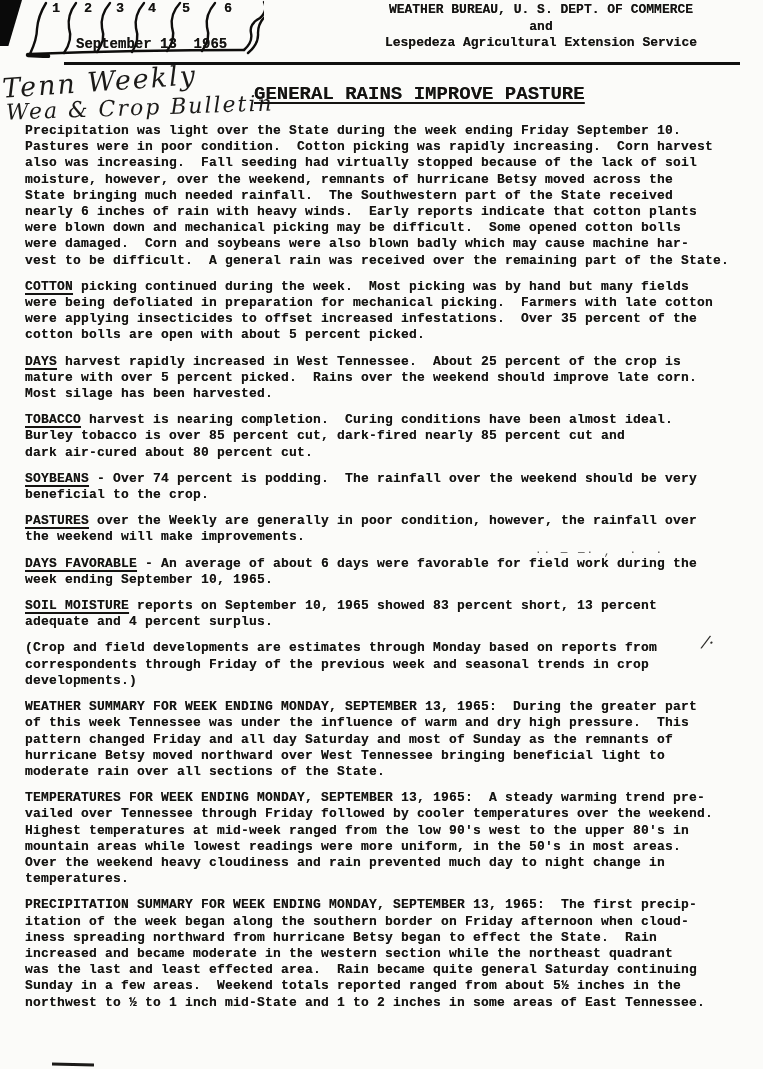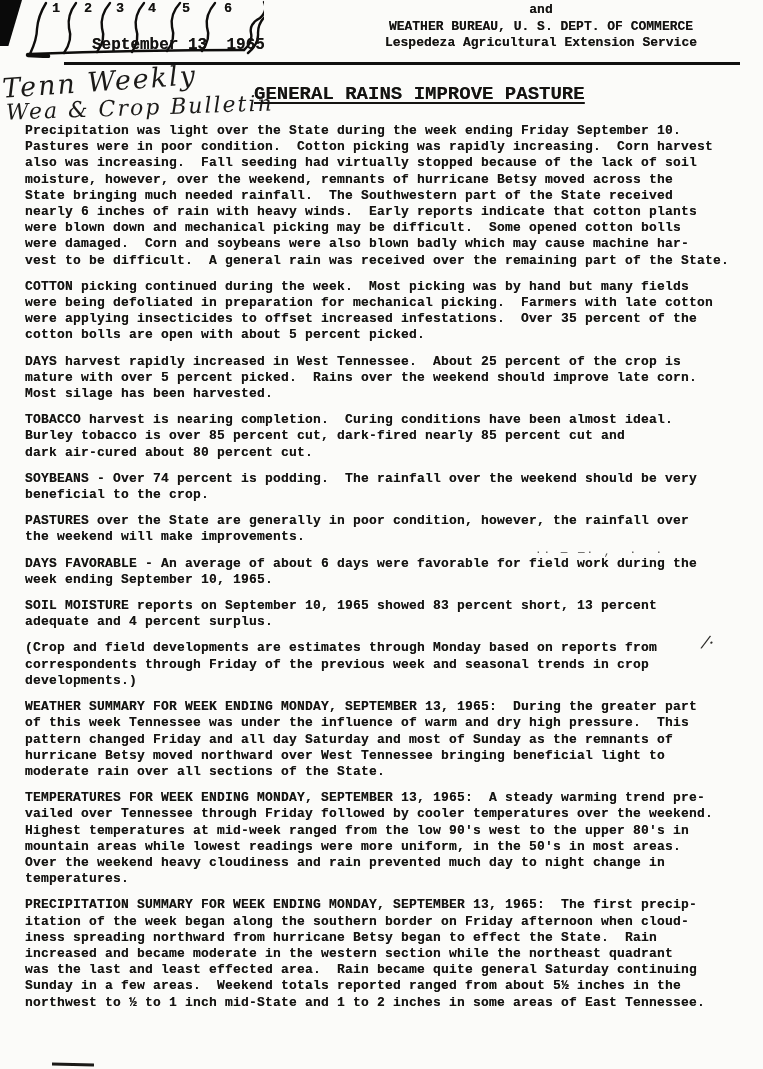--- a/index.html
+++ b/index.html
@@ -19,23 +19,22 @@
   
   .map-sketch{position:absolute;left:12px;top:0;width:252px;height:58px;}
   .map-sketch svg{position:absolute;left:0;top:0;}
   .district-num{
     position:absolute;top:1px;
     font-size:13.5px;font-weight:bold;
     text-shadow:0 0 0.5px rgba(0,0,0,.65);
   }
   .date-line{
     position:absolute;left:76px;top:36px;
-    font-size:16px;font-weight:bold;white-space:pre;
+    font-size:14px;font-weight:bold;white-space:pre;
     text-shadow:0 0 0.5px rgba(0,0,0,.6);
-    margin-left:16px;
   }
   .agency{
     position:absolute;left:344px;top:2px;width:394px;
     text-align:center;font-size:13px;font-weight:bold;line-height:16.5px;
     text-shadow:0 0 0.5px rgba(0,0,0,.6);
   }
   .rule{
     position:absolute;left:64px;top:62px;width:676px;height:3px;background:#101010;
   }
   .handwriting{position:absolute;left:0;top:64px;width:330px;height:60px;
@@ -49,21 +48,21 @@
     font-size:19px;font-weight:bold;
     text-decoration:underline;text-underline-offset:3px;text-decoration-thickness:1.5px;
     text-shadow:0 0 0.5px rgba(0,0,0,.6);white-space:pre;
   }
   .body{
     position:absolute;left:25px;top:118px;width:720px;
     font-size:13px;font-weight:bold;line-height:16.2px;letter-spacing:0.2px;
     text-shadow:0 0 0.5px rgba(0,0,0,.55);
   }
   .para{white-space:pre-wrap;margin:5px 0 10px 0;}
-  .sec-label{text-underline-offset:2.5px;text-decoration-thickness:1.5px;}
+  .sec-label{text-decoration:underline;text-underline-offset:2.5px;text-decoration-thickness:1.5px;}
   .pencil-dashes{
     position:absolute;left:535px;top:546px;color:#4c4a47;font-size:11px;
     letter-spacing:2px;white-space:pre;font-weight:normal;text-shadow:none;
   }
   .margin-tick{
     position:absolute;left:703px;top:632px;color:#2b2a28;font-size:17px;
     transform:rotate(10deg);font-family:"DejaVu Serif",serif;font-style:italic;
   }
   .bottom-smudge{
     position:absolute;left:52px;top:1063px;width:42px;height:3px;background:#1b1a18;
@@ -100,22 +99,22 @@
     <span class="district-num" style="left:72px">2</span>
     <span class="district-num" style="left:104px">3</span>
     <span class="district-num" style="left:136px">4</span>
     <span class="district-num" style="left:170px">5</span>
     <span class="district-num" style="left:212px">6</span>
   </div>
 
   <div class="date-line">September 13  1965</div>
 
   <div class="agency">
+    <div>WEATHER BUREAU, U. S. DEPT. OF COMMERCE</div>
     <div>and</div>
-    <div>WEATHER BUREAU, U. S. DEPT. OF COMMERCE</div>
     <div>Lespedeza Agricultural Extension Service</div>
   </div>
 
   <div class="rule"></div>
 
   <div class="handwriting">
     <span class="hw1">Tenn Weekly</span>
     <span class="hw2">Wea &amp; Crop Bulletin</span>
   </div>
 
@@ -136,21 +135,21 @@
 were applying insecticides to offset increased infestations.  Over 35 percent of the
 cotton bolls are open with about 5 percent picked.</span></p>
     <p class="para"><span class="sec-label">DAYS</span><span> harvest rapidly increased in West Tennessee.  About 25 percent of the crop is
 mature with over 5 percent picked.  Rains over the weekend should improve late corn.
 Most silage has been harvested.</span></p>
     <p class="para"><span class="sec-label">TOBACCO</span><span> harvest is nearing completion.  Curing conditions have been almost ideal.
 Burley tobacco is over 85 percent cut, dark-fired nearly 85 percent cut and
 dark air-cured about 80 percent cut.</span></p>
     <p class="para"><span class="sec-label">SOYBEANS</span><span> - Over 74 percent is podding.  The rainfall over the weekend should be very
 beneficial to the crop.</span></p>
-    <p class="para"><span class="sec-label">PASTURES</span><span> over the State are generally in poor condition, however, the rainfall over
+    <p class="para"><span class="sec-label">PASTURES</span><span> over the Weekly are generally in poor condition, however, the rainfall over
 the weekend will make improvements.</span></p>
     <p class="para"><span class="sec-label">DAYS FAVORABLE</span><span> - An average of about 6 days were favorable for field work during the
 week ending September 10, 1965.</span></p>
     <p class="para"><span class="sec-label">SOIL MOISTURE</span><span> reports on September 10, 1965 showed 83 percent short, 13 percent
 adequate and 4 percent surplus.</span></p>
     <p class="para"><span class="sec-label"></span><span>(Crop and field developments are estimates through Monday based on reports from
 correspondents through Friday of the previous week and seasonal trends in crop
 developments.)</span></p>
     <p class="para"><span class="sec-label"></span><span>WEATHER SUMMARY FOR WEEK ENDING MONDAY, SEPTEMBER 13, 1965:  During the greater part
 of this week Tennessee was under the influence of warm and dry high pressure.  This

